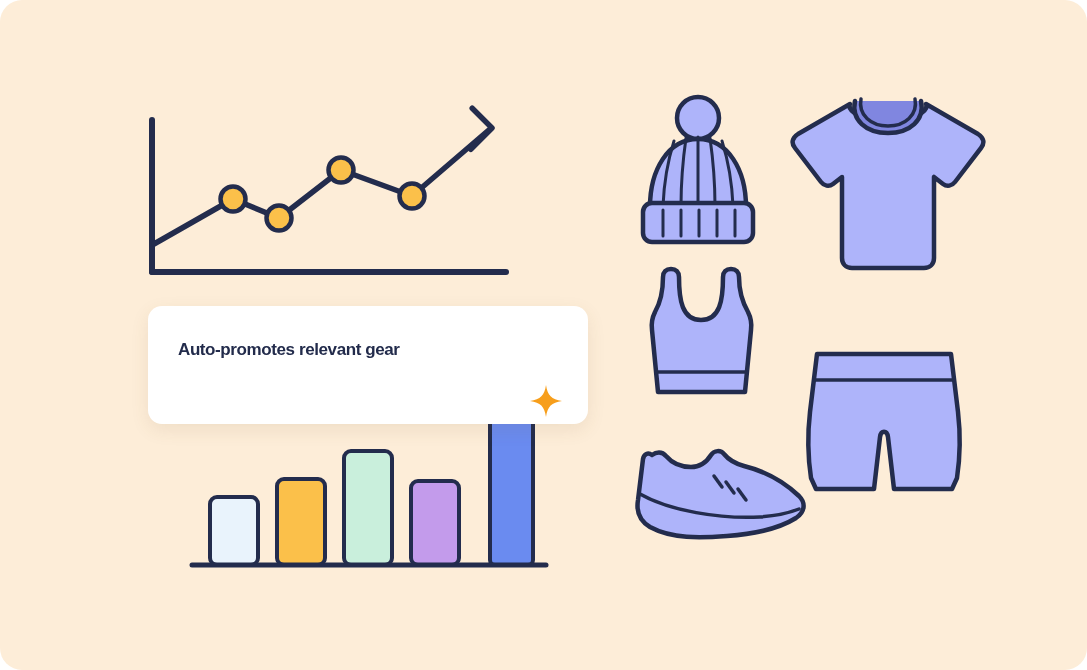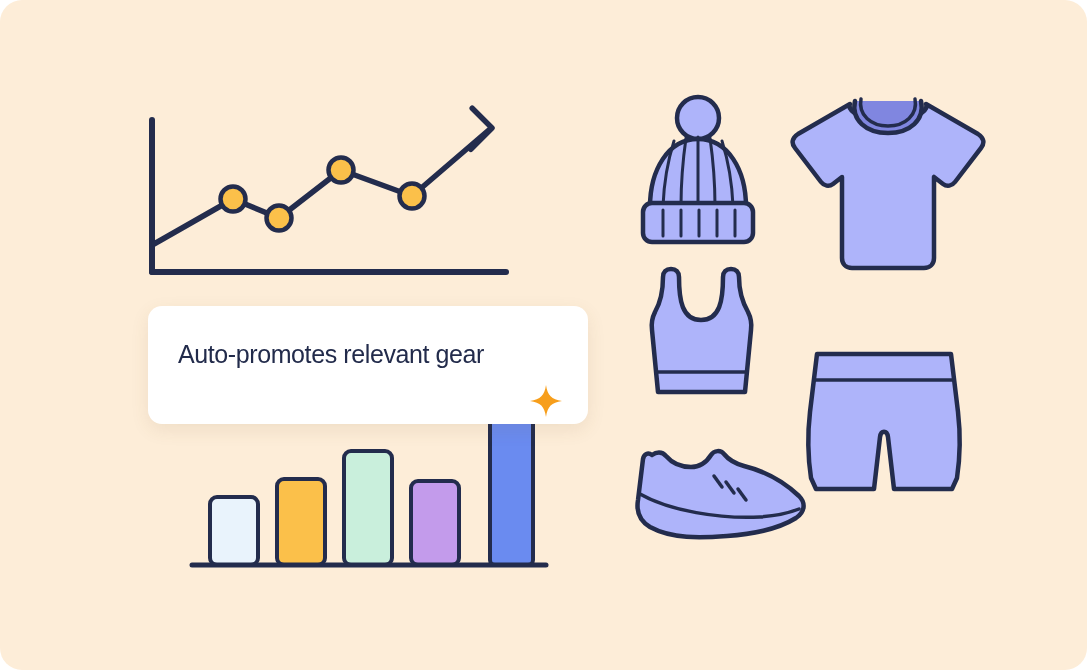--- a/index.html
+++ b/index.html
@@ -31,22 +31,22 @@
     height: 118px;
     background: #ffffff;
     border-radius: 14px;
     box-shadow: 0 6px 18px rgba(120, 90, 50, 0.10);
     z-index: 6;
   }
   #promo-text {
     position: absolute;
     left: 30px;
     top: 34px;
-    font-size: 25px;
-    font-weight: normal;
+    font-size: 17px;
+    font-weight: bold;
     letter-spacing: -0.4px;
     color: #222B4B;
     white-space: nowrap;
   }
   #sparkle-icon {
     position: absolute;
     left: 380px;
     top: 77px;
     width: 36px;
     height: 36px;

